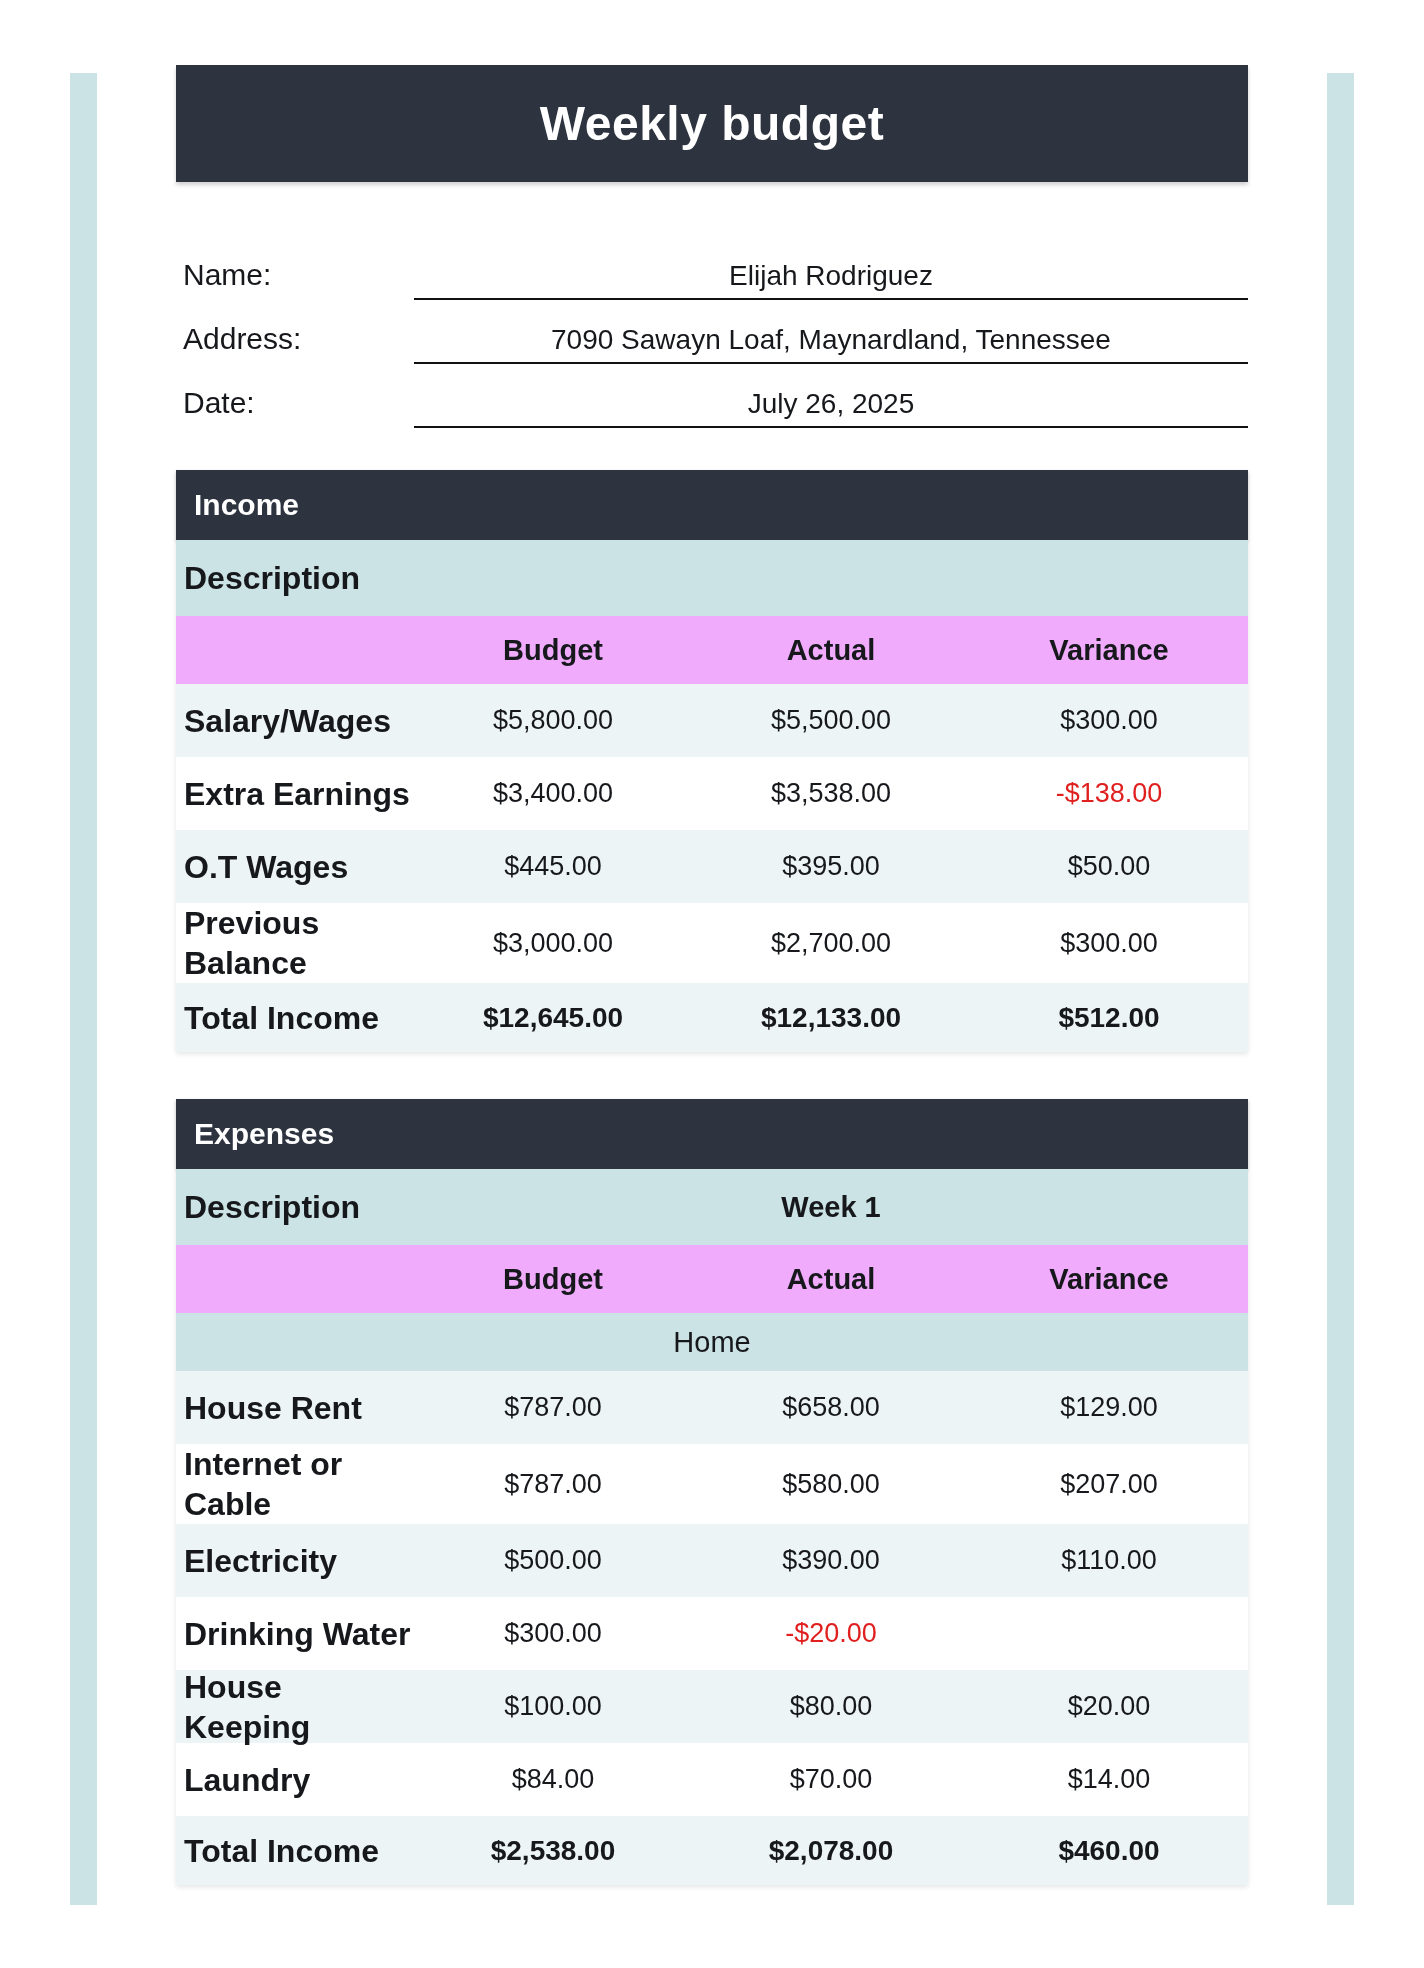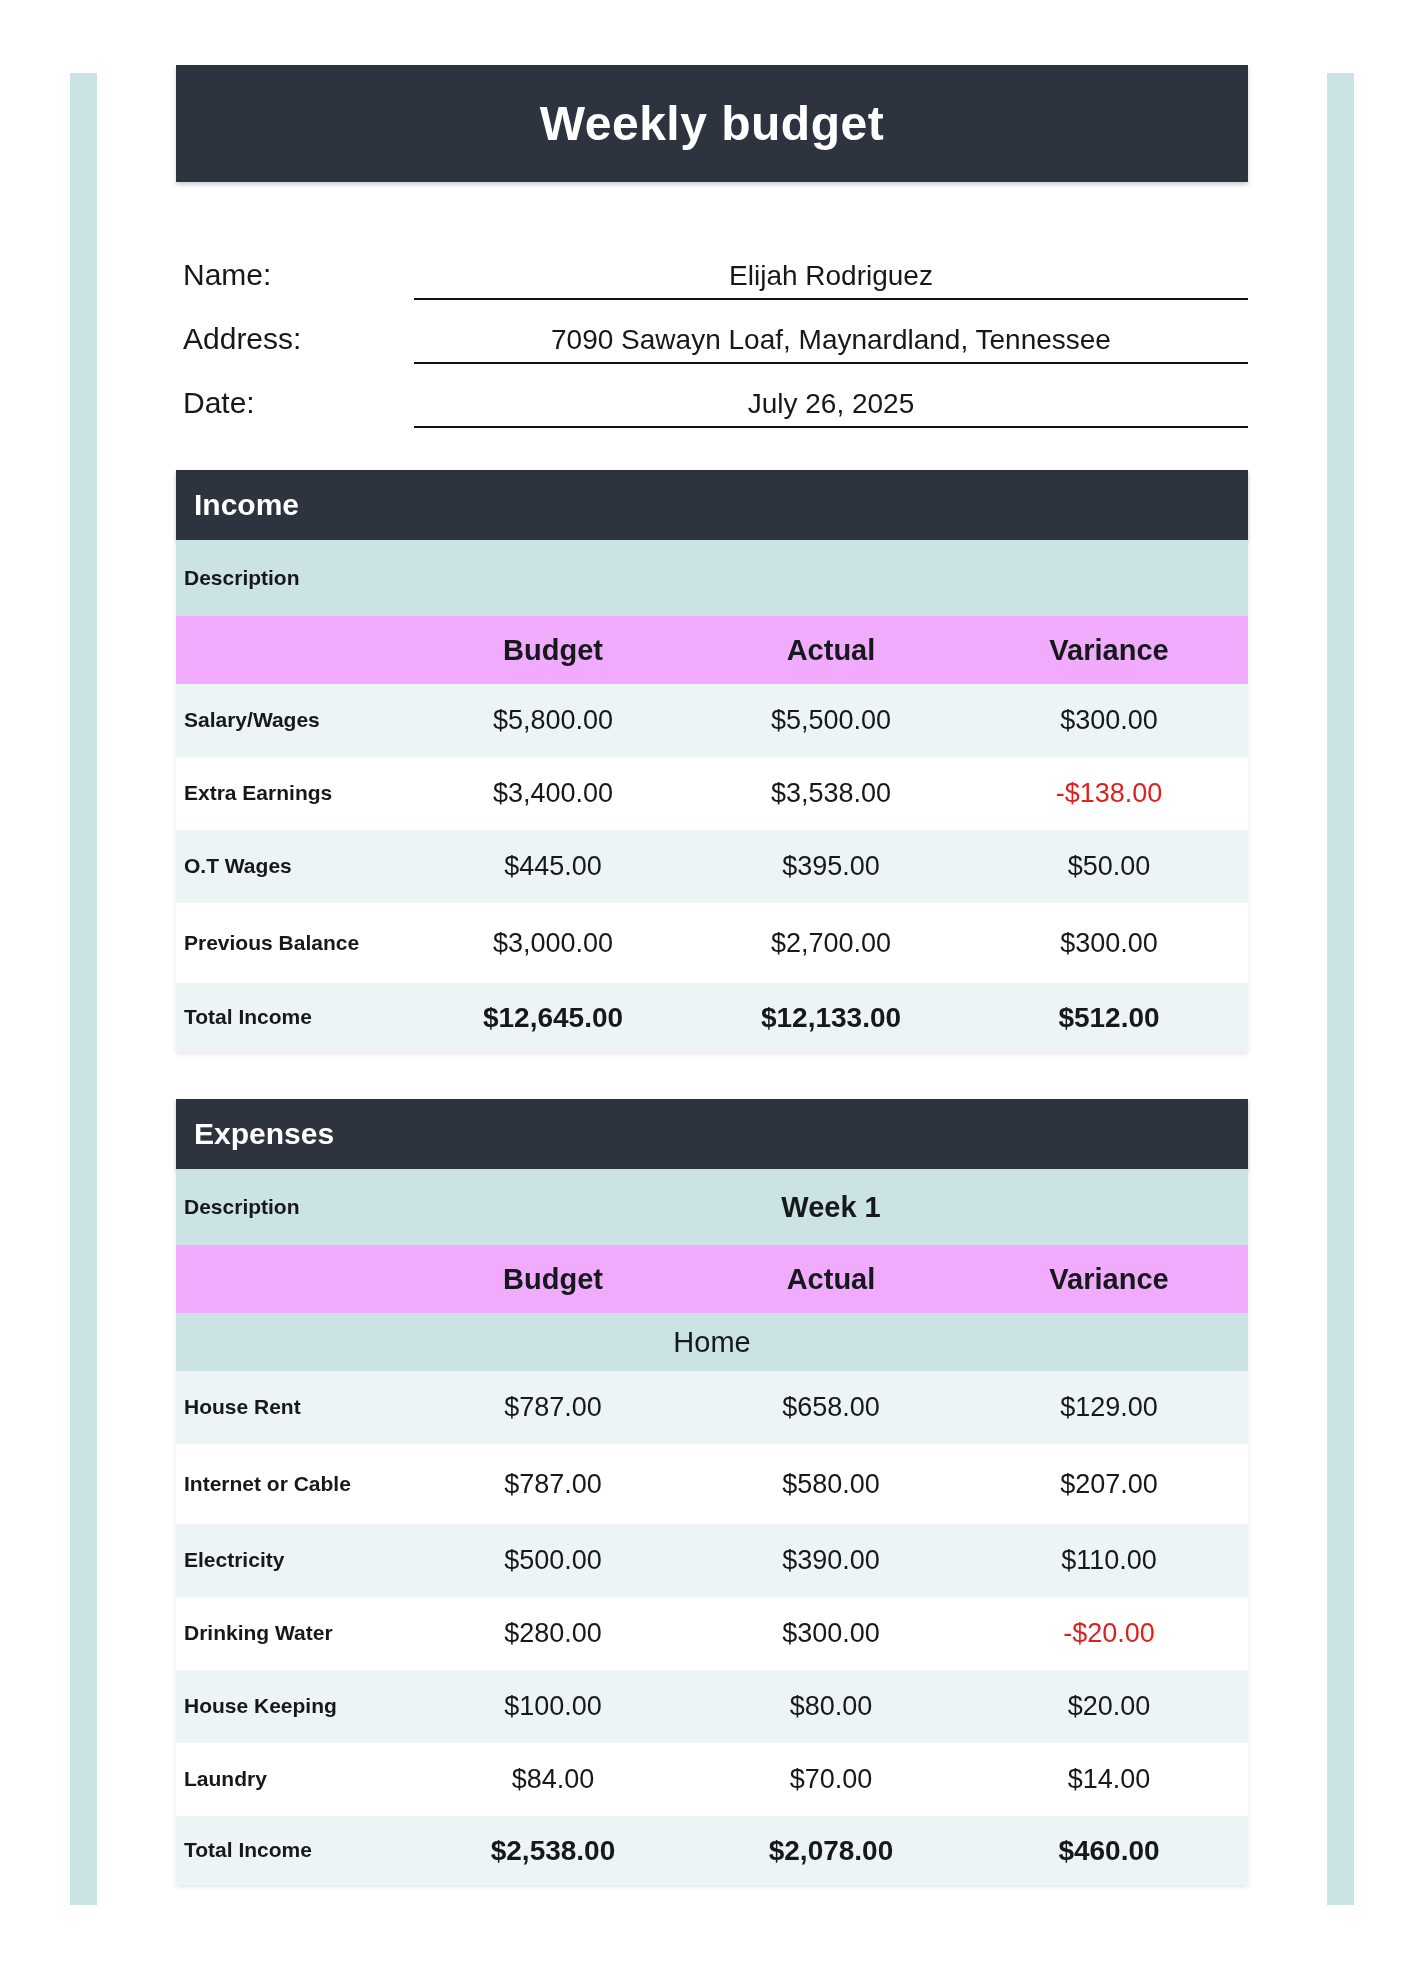--- a/index.html
+++ b/index.html
@@ -41,21 +41,21 @@
   .section{margin-top:42px;box-shadow:0 2px 5px rgba(0,0,0,.10);}
   .expenses-section{margin-top:47px;}
   .section-bar{
     height:70px;background:var(--dark);color:#ffffff;
     display:flex;align-items:center;padding-left:18px;
     font-size:30px;font-weight:bold;
     box-shadow:0 2px 3px rgba(0,0,0,.18);
   }
   .trow{display:flex;width:100%;}
   .cell{display:flex;align-items:center;}
-  .cell.label{width:238px;padding-left:8px;font-size:21px;font-weight:bold;line-height:1.25;}
+  .cell.label{width:238px;padding-left:8px;font-size:32px;font-weight:bold;line-height:1.25;}
   .cell.val{width:278px;justify-content:center;text-align:center;font-size:27px;}
   .desc-row{background:var(--light);height:76px;}
   .desc-row .week{font-weight:bold;font-size:29px;}
   .cols-row{background:#f0abfc;height:68px;}
   .cols-row .val{font-weight:bold;font-size:29px;}
   .group-row{
     background:var(--light);height:58px;
     display:flex;align-items:center;justify-content:center;
     font-size:29px;
   }
@@ -175,21 +175,20 @@
       <div class="cell val">$207.00</div>
     </div>
     <div class="trow data-row pale">
       <div class="cell label">Electricity</div>
       <div class="cell val">$500.00</div>
       <div class="cell val">$390.00</div>
       <div class="cell val">$110.00</div>
     </div>
     <div class="trow data-row white">
       <div class="cell label">Drinking Water</div>
-      <div class="cell val">$280.00</div>
       <div class="cell val">$300.00</div>
       <div class="cell val neg">-$20.00</div>
     </div>
     <div class="trow data-row pale">
       <div class="cell label">House Keeping</div>
       <div class="cell val">$100.00</div>
       <div class="cell val">$80.00</div>
       <div class="cell val">$20.00</div>
     </div>
     <div class="trow data-row white">

